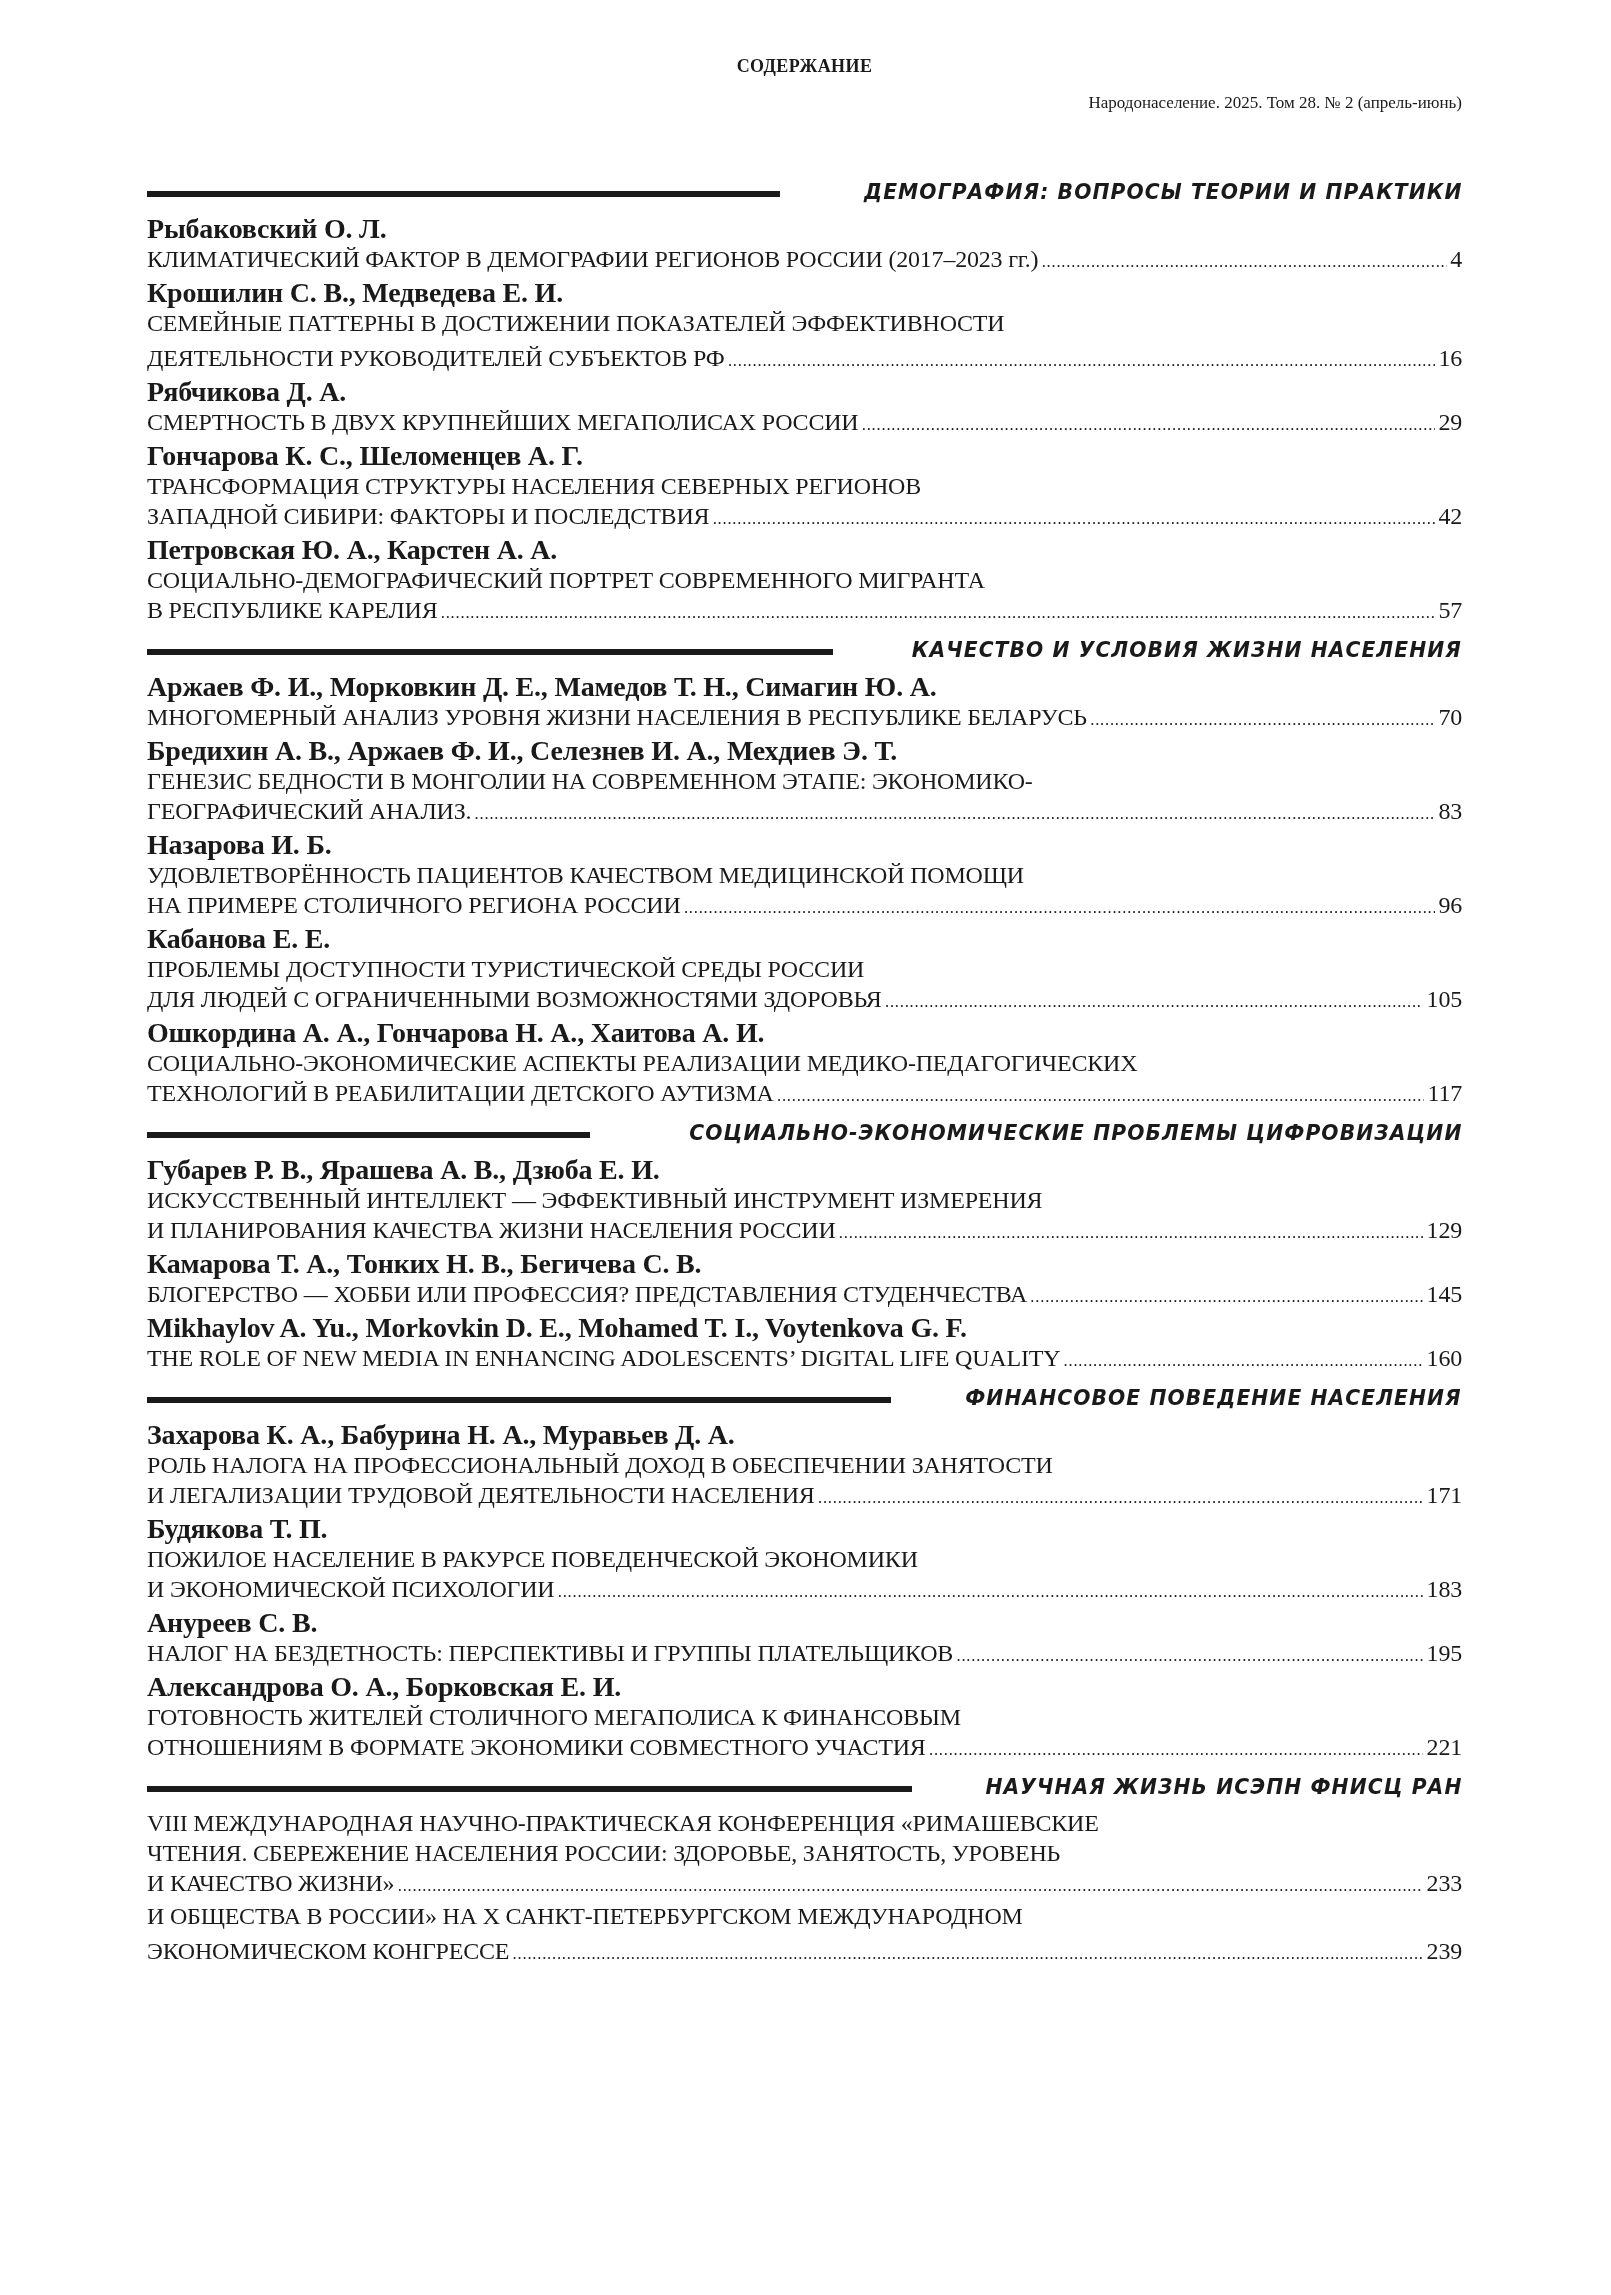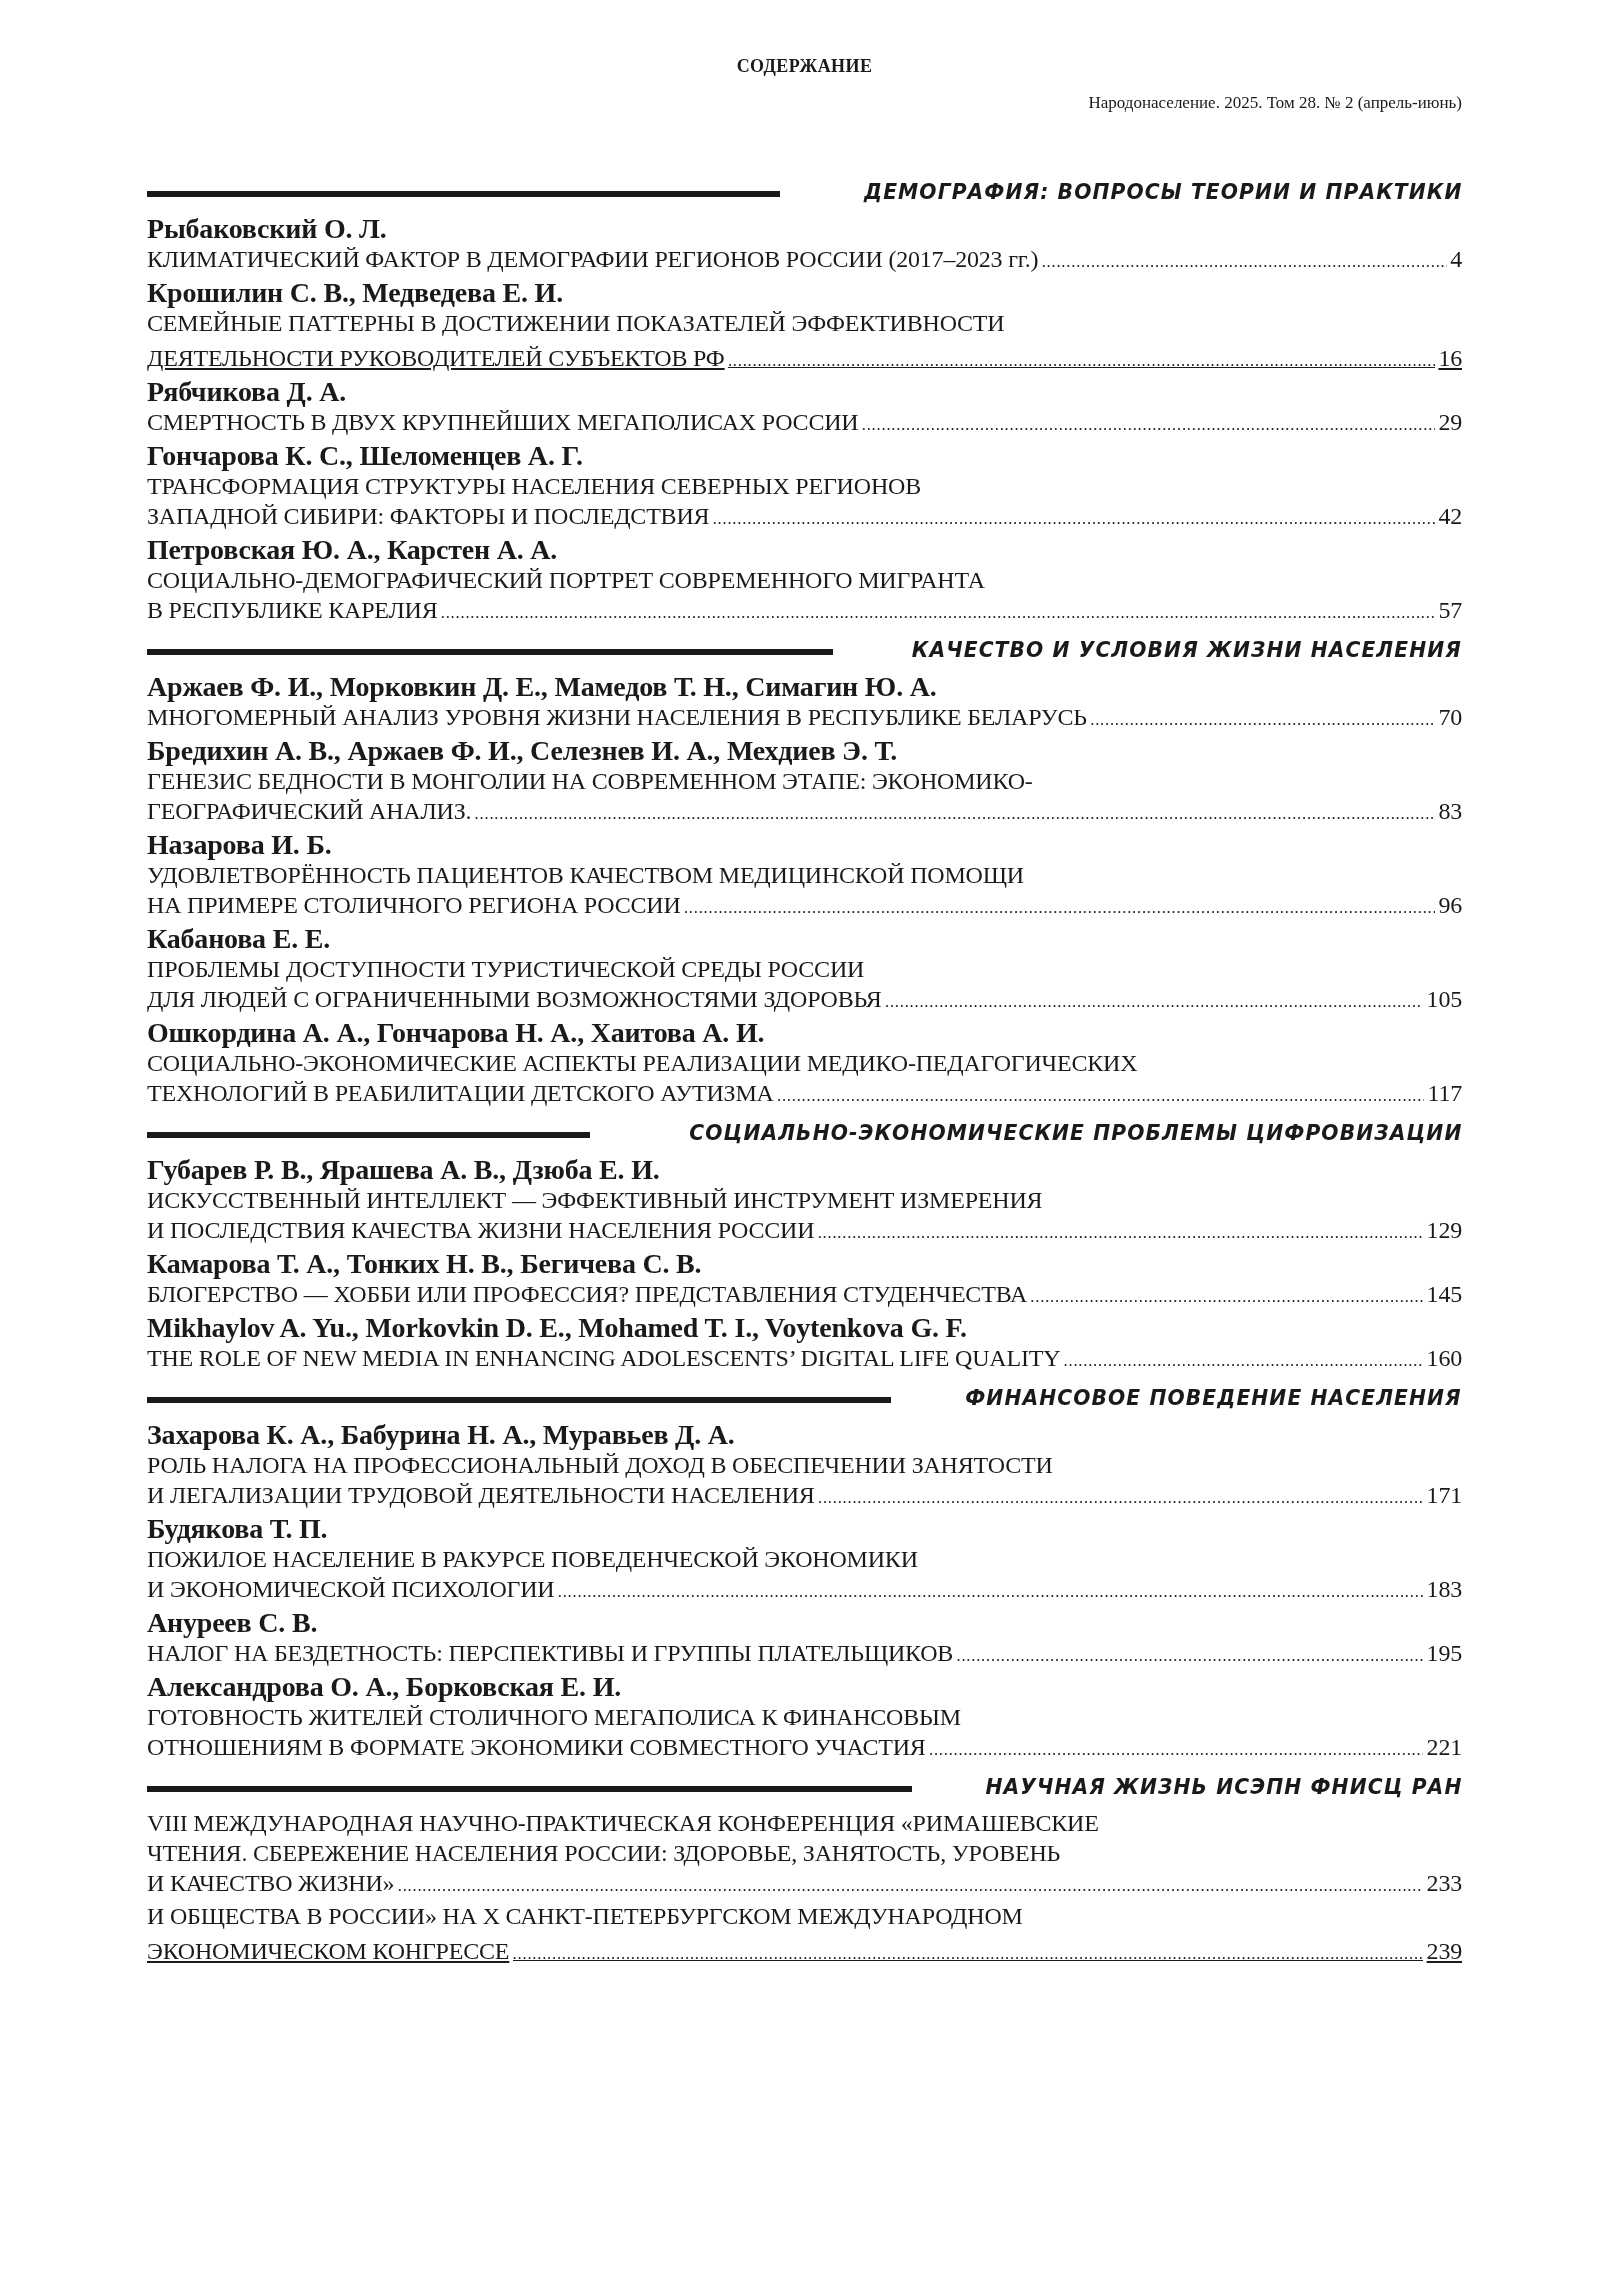--- a/index.html
+++ b/index.html
@@ -31,21 +31,21 @@
   }
   .entry { }
   .authors {
     font-weight: bold; font-size: 28px; line-height: 31px; letter-spacing: -0.2px;
     white-space: nowrap;
   }
   .tline {
     font-size: 24px; line-height: 30px; white-space: nowrap;
     display: flex; align-items: baseline; letter-spacing: -0.2px;
   }
-  .tline.gap { margin-top: 5px; text-decoration: underline; }
+  .tline.gap { margin-top: 5px; }
   .tline .txt { flex: none; }
   .tline .dots {
     flex: 1; overflow: hidden; margin: 0 3.3px; font-size: 16.5px; letter-spacing: 0.8px;
     color: #1a1a1a;
   }
   .tline .dots::before {
     content: "....................................................................................................................................................................................................................................................................................................";
   }
   .tline .pg { flex: none; text-align: right; }
 </style>
@@ -173,21 +173,21 @@
         <div class="sec-head">
           <div class="sec-rule"></div>
           <div class="sec-label">СОЦИАЛЬНО-ЭКОНОМИЧЕСКИЕ ПРОБЛЕМЫ ЦИФРОВИЗАЦИИ</div>
         </div>
         <div class="entry">
           <div class="authors">Губарев Р. В., Ярашева А. В., Дзюба Е. И.</div>
           <div class="tline">
             <span class="txt">ИСКУССТВЕННЫЙ ИНТЕЛЛЕКТ — ЭФФЕКТИВНЫЙ ИНСТРУМЕНТ ИЗМЕРЕНИЯ</span>
           </div>
           <div class="tline">
-            <span class="txt">И ПОСЛЕДСТВИЯ КАЧЕСТВА ЖИЗНИ НАСЕЛЕНИЯ РОССИИ</span>
+            <span class="txt">И ПЛАНИРОВАНИЯ КАЧЕСТВА ЖИЗНИ НАСЕЛЕНИЯ РОССИИ</span>
             <span class="dots"></span>
             <span class="pg">129</span>
           </div>
         </div>
         <div class="entry">
           <div class="authors">Камарова Т. А., Тонких Н. В., Бегичева С. В.</div>
           <div class="tline">
             <span class="txt">БЛОГЕРСТВО — ХОББИ ИЛИ ПРОФЕССИЯ? ПРЕДСТАВЛЕНИЯ СТУДЕНЧЕСТВА</span>
             <span class="dots"></span>
             <span class="pg">145</span>

